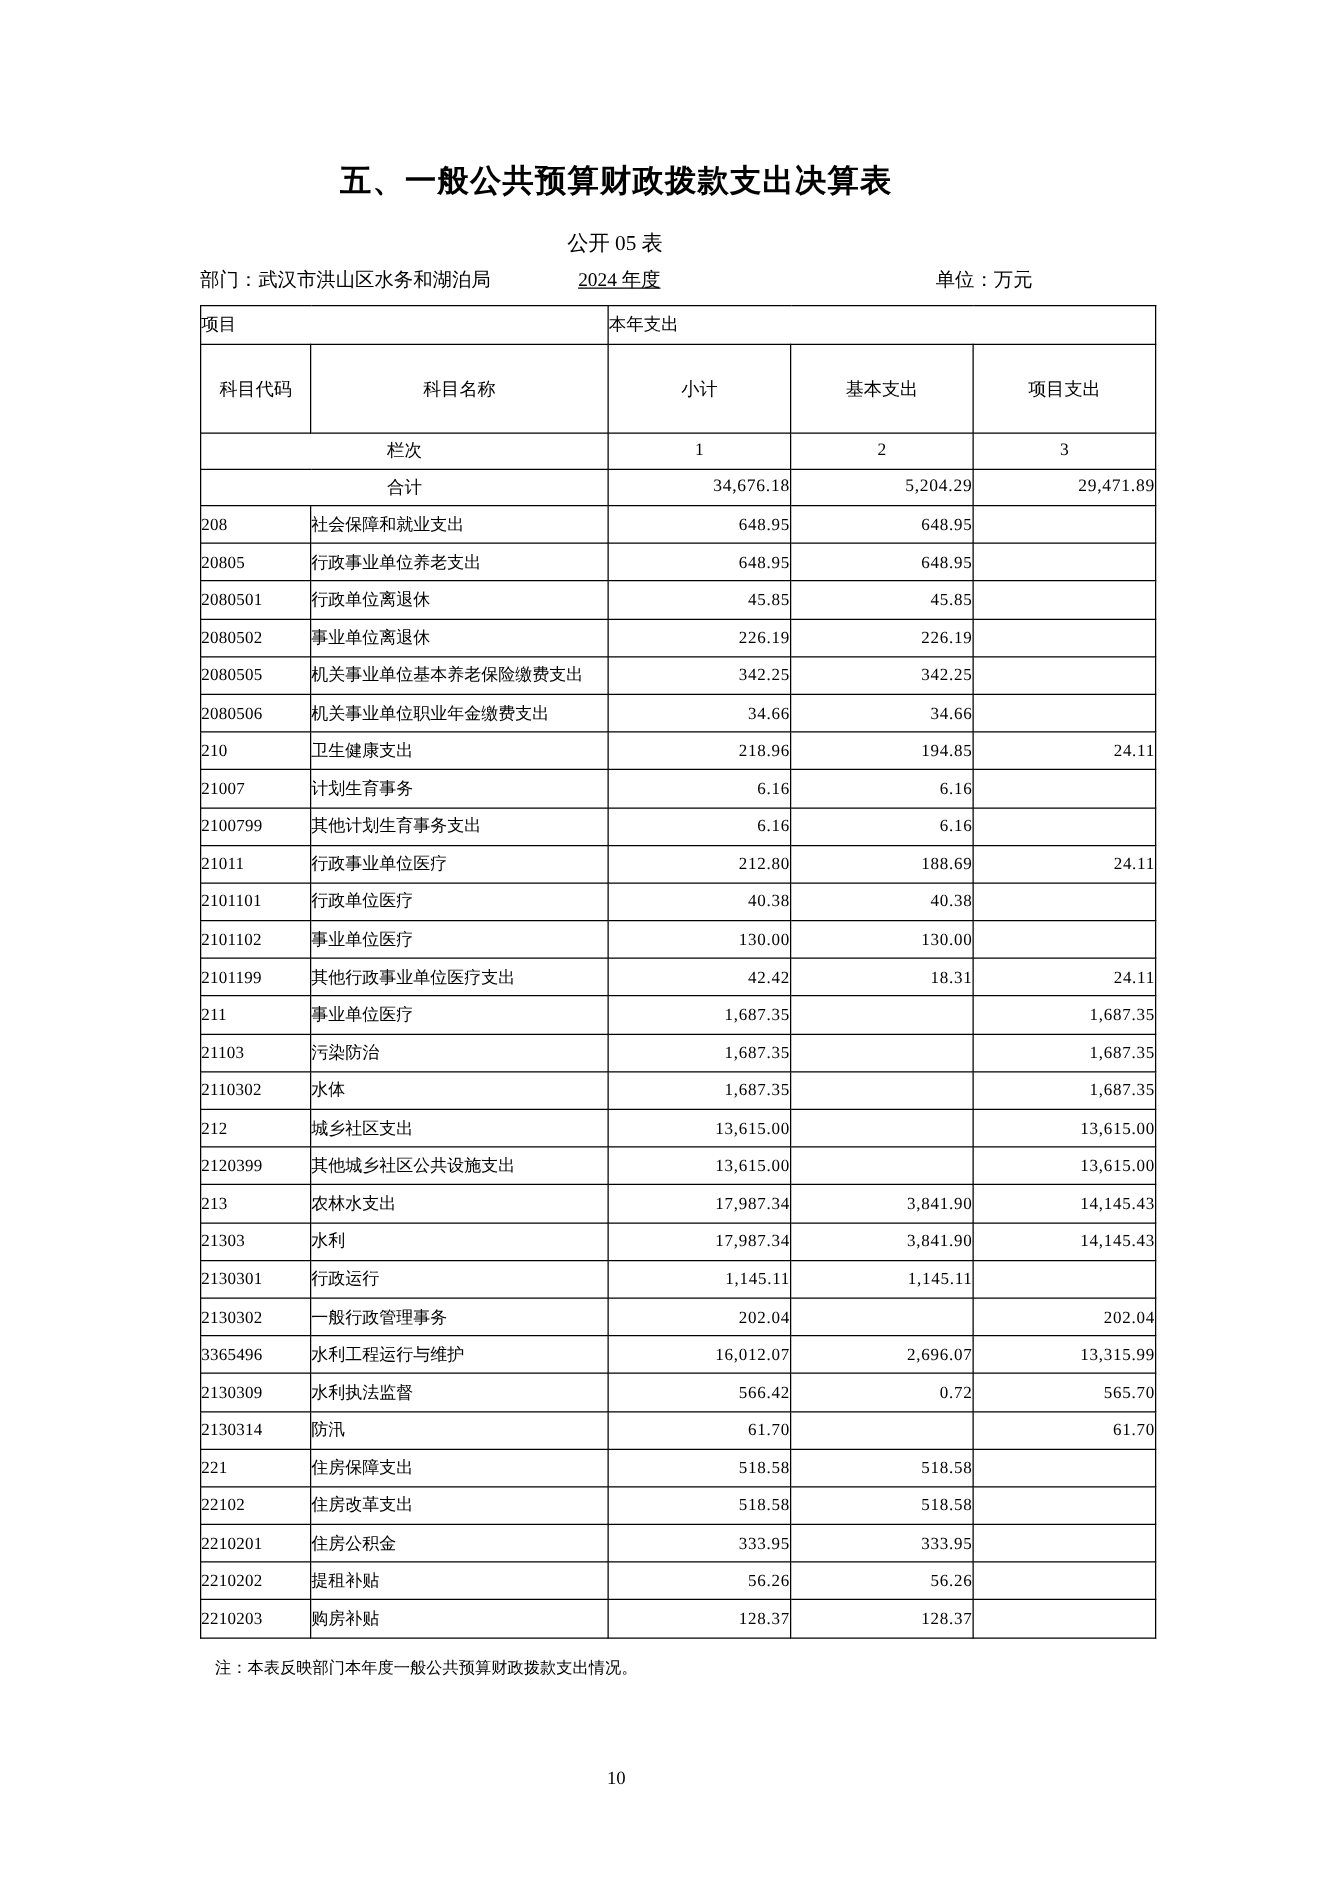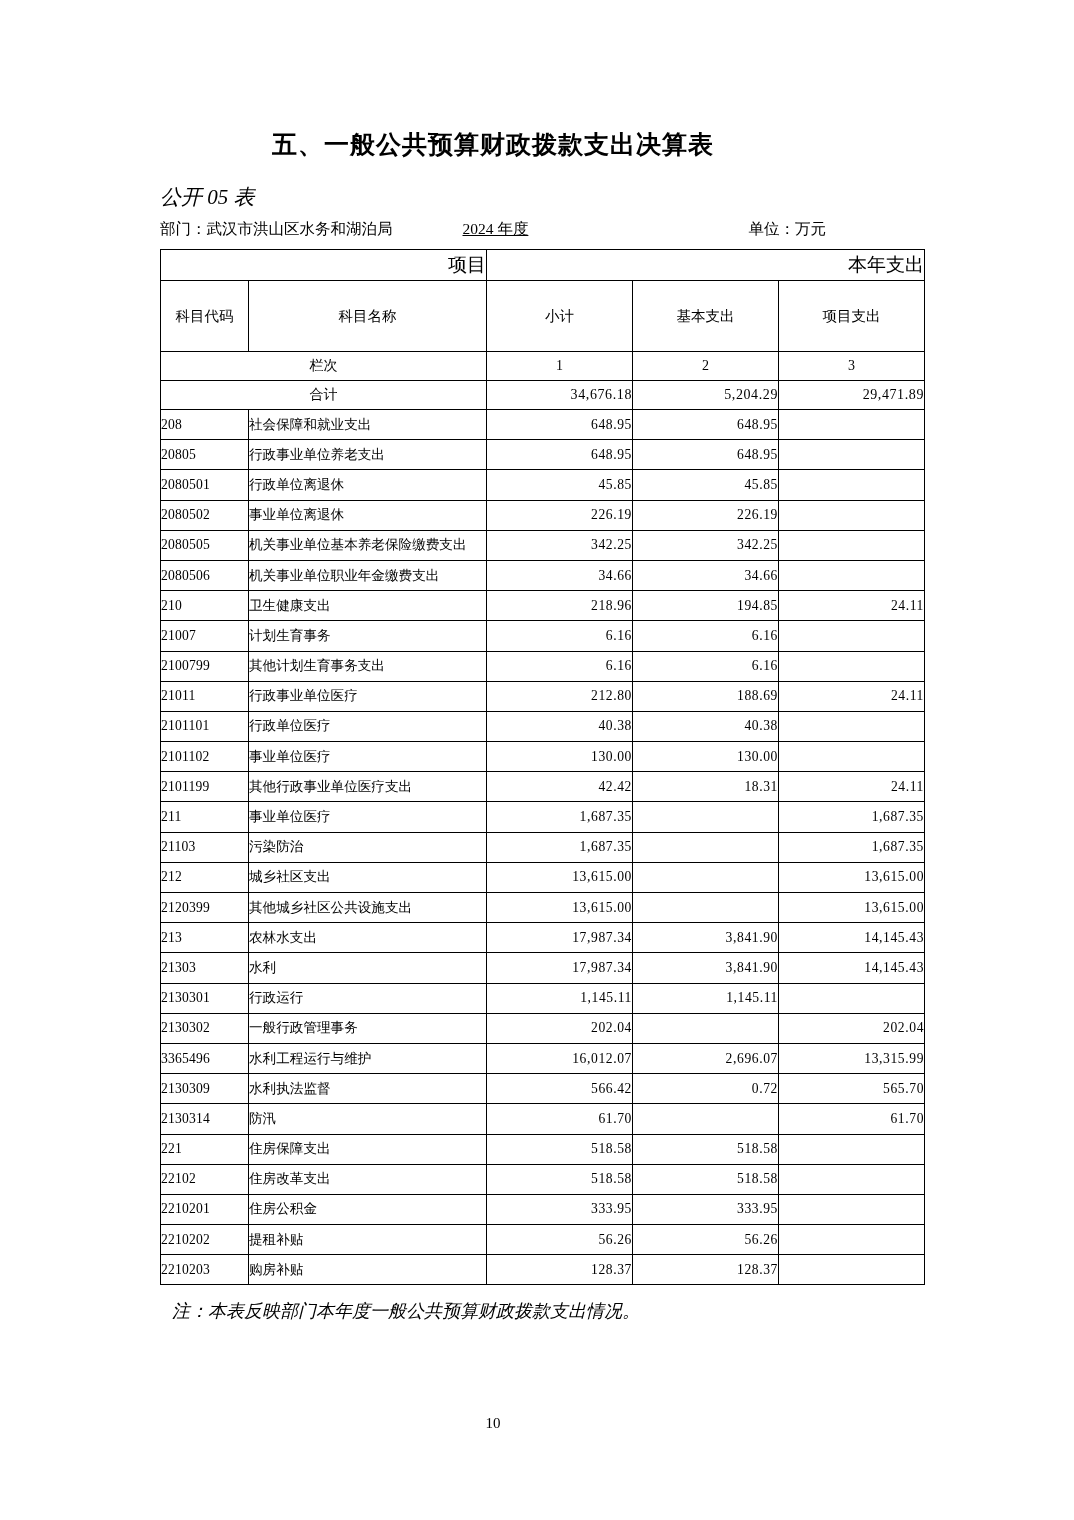--- a/index.html
+++ b/index.html
@@ -25,24 +25,23 @@
   .doc-title {
     margin-top: 128px;
     text-align: center;
     font-size: 25px;
     font-weight: bold;
     letter-spacing: 1px;
     font-family: "Liberation Sans", sans-serif;
   }
   .sheet-no {
     margin-top: 22px;
-    text-align: left;
-    font-size: 21px;
+    text-align: center;
+    font-size: 17px;
     padding-right: 2px;
-    font-style: italic;
   }
   .meta-row {
     margin-top: 8px;
     display: flex;
     align-items: baseline;
     font-size: 15.5px;
   }
   .meta-dept {
     white-space: nowrap;
   }
@@ -68,23 +67,23 @@
     font-weight: normal;
   }
   .c-code { width: 88px; }
   .c-name { width: 238px; }
   .c-v1   { width: 146px; }
   .c-v2   { width: 146px; }
   .c-v3   { width: 146px; }
 
   .hdr-top td {
     height: 30px;
-    text-align: right;
+    text-align: left;
     vertical-align: middle;
-    font-size: 19px;
+    font-size: 14px;
   }
   .hdr-mid td {
     height: 70px;
     text-align: center;
     vertical-align: middle;
     font-size: 14.5px;
   }
   .hdr-col td {
     height: 28px;
     text-align: center;
@@ -115,23 +114,22 @@
     text-align: left;
   }
   td.num {
     padding-right: 12px;
     text-align: right;
     letter-spacing: 0.6px;
     font-family: "Liberation Serif", serif;
   }
   .note {
     margin-top: 14px;
-    font-size: 18px;
+    font-size: 13px;
     padding-left: 12px;
-    font-style: italic;
   }
   .page-num {
     position: absolute;
     left: 0;
     right: 0;
     bottom: 88px;
     text-align: center;
     font-size: 15px;
   }
 </style>
@@ -285,20 +283,27 @@
           <td class="num">1,687.35</td>
         </tr>
         <tr>
           <td class="code">21103</td>
           <td class="name">污染防治</td>
           <td class="num">1,687.35</td>
           <td class="num"></td>
           <td class="num">1,687.35</td>
         </tr>
         <tr>
+          <td class="code">2110302</td>
+          <td class="name">水体</td>
+          <td class="num">1,687.35</td>
+          <td class="num"></td>
+          <td class="num">1,687.35</td>
+        </tr>
+        <tr>
           <td class="code">212</td>
           <td class="name">城乡社区支出</td>
           <td class="num">13,615.00</td>
           <td class="num"></td>
           <td class="num">13,615.00</td>
         </tr>
         <tr>
           <td class="code">2120399</td>
           <td class="name">其他城乡社区公共设施支出</td>
           <td class="num">13,615.00</td>

